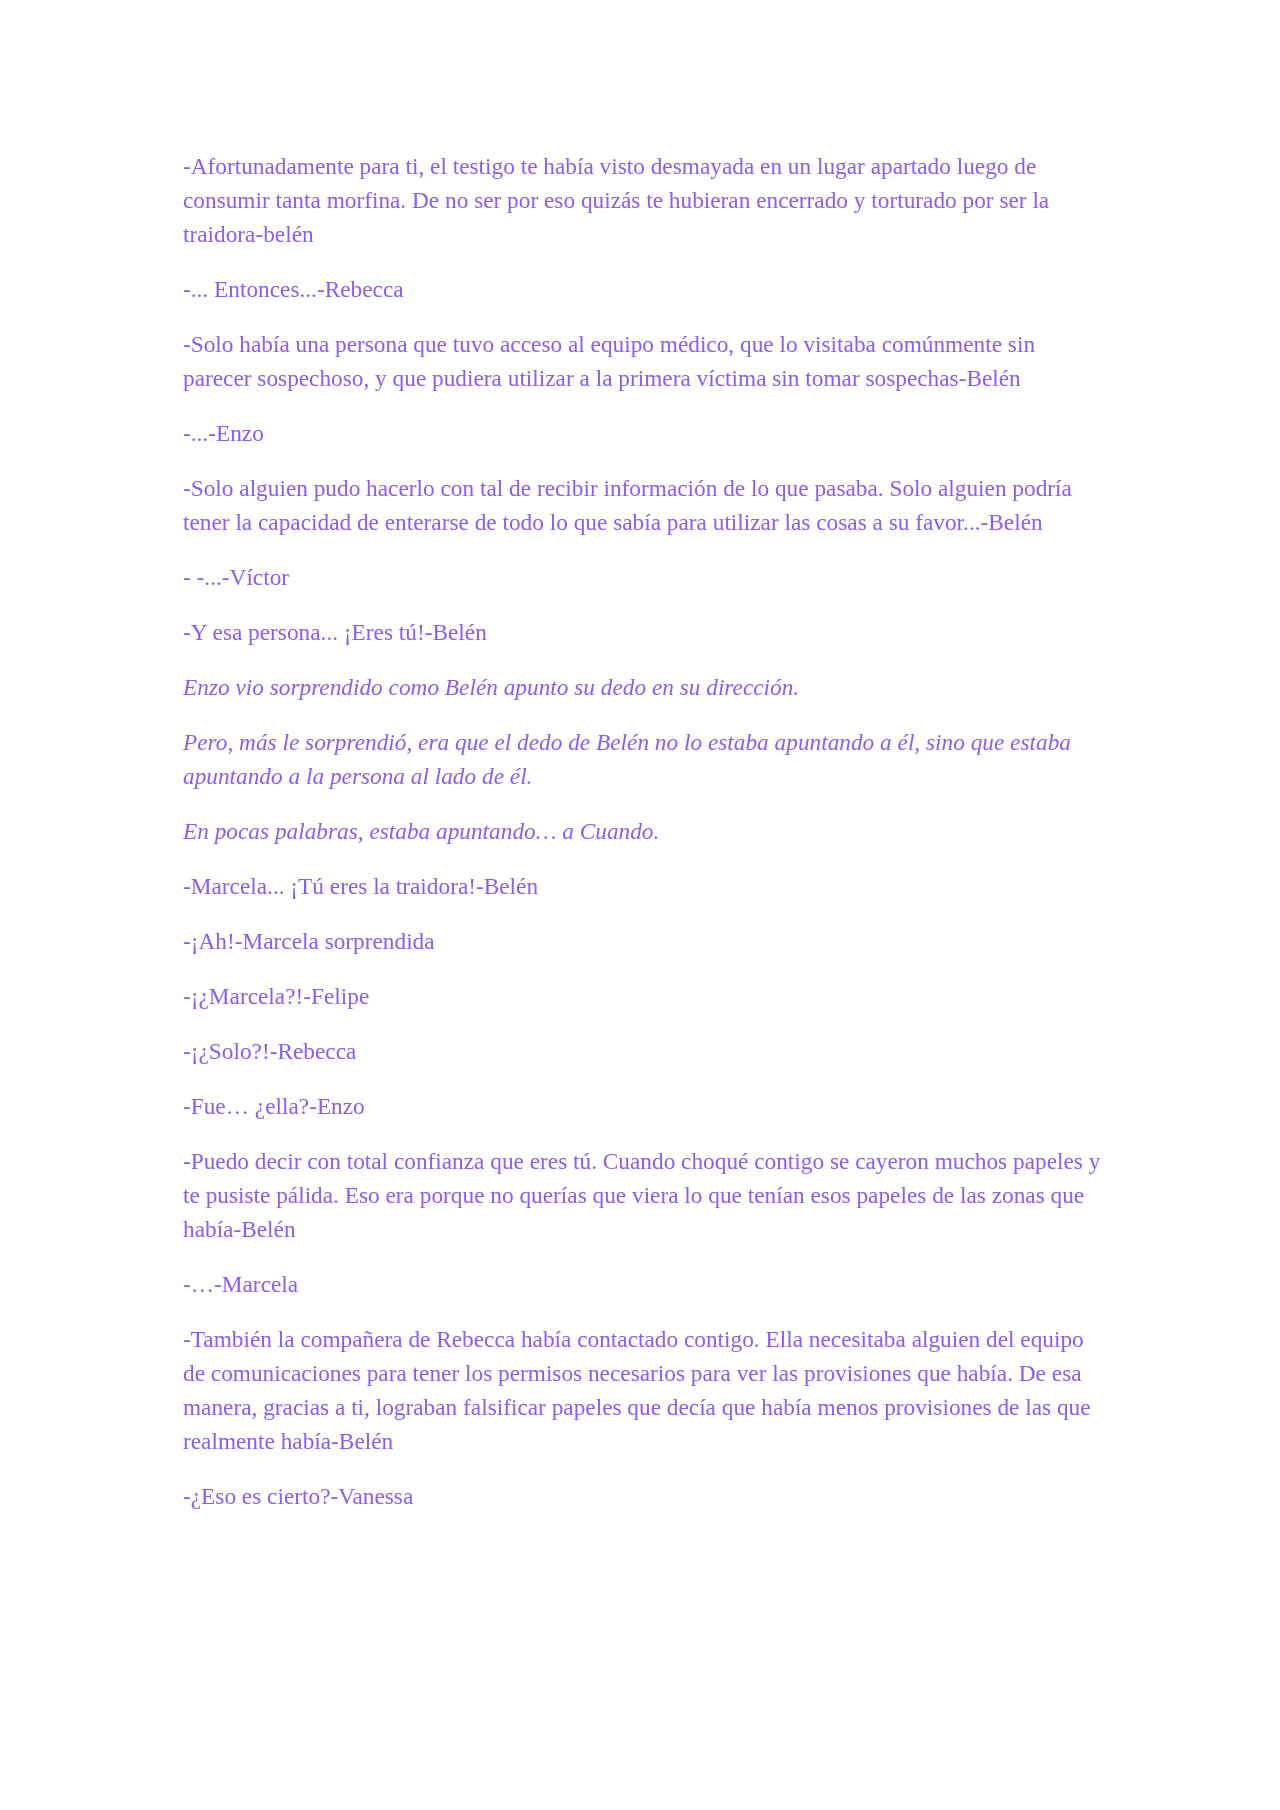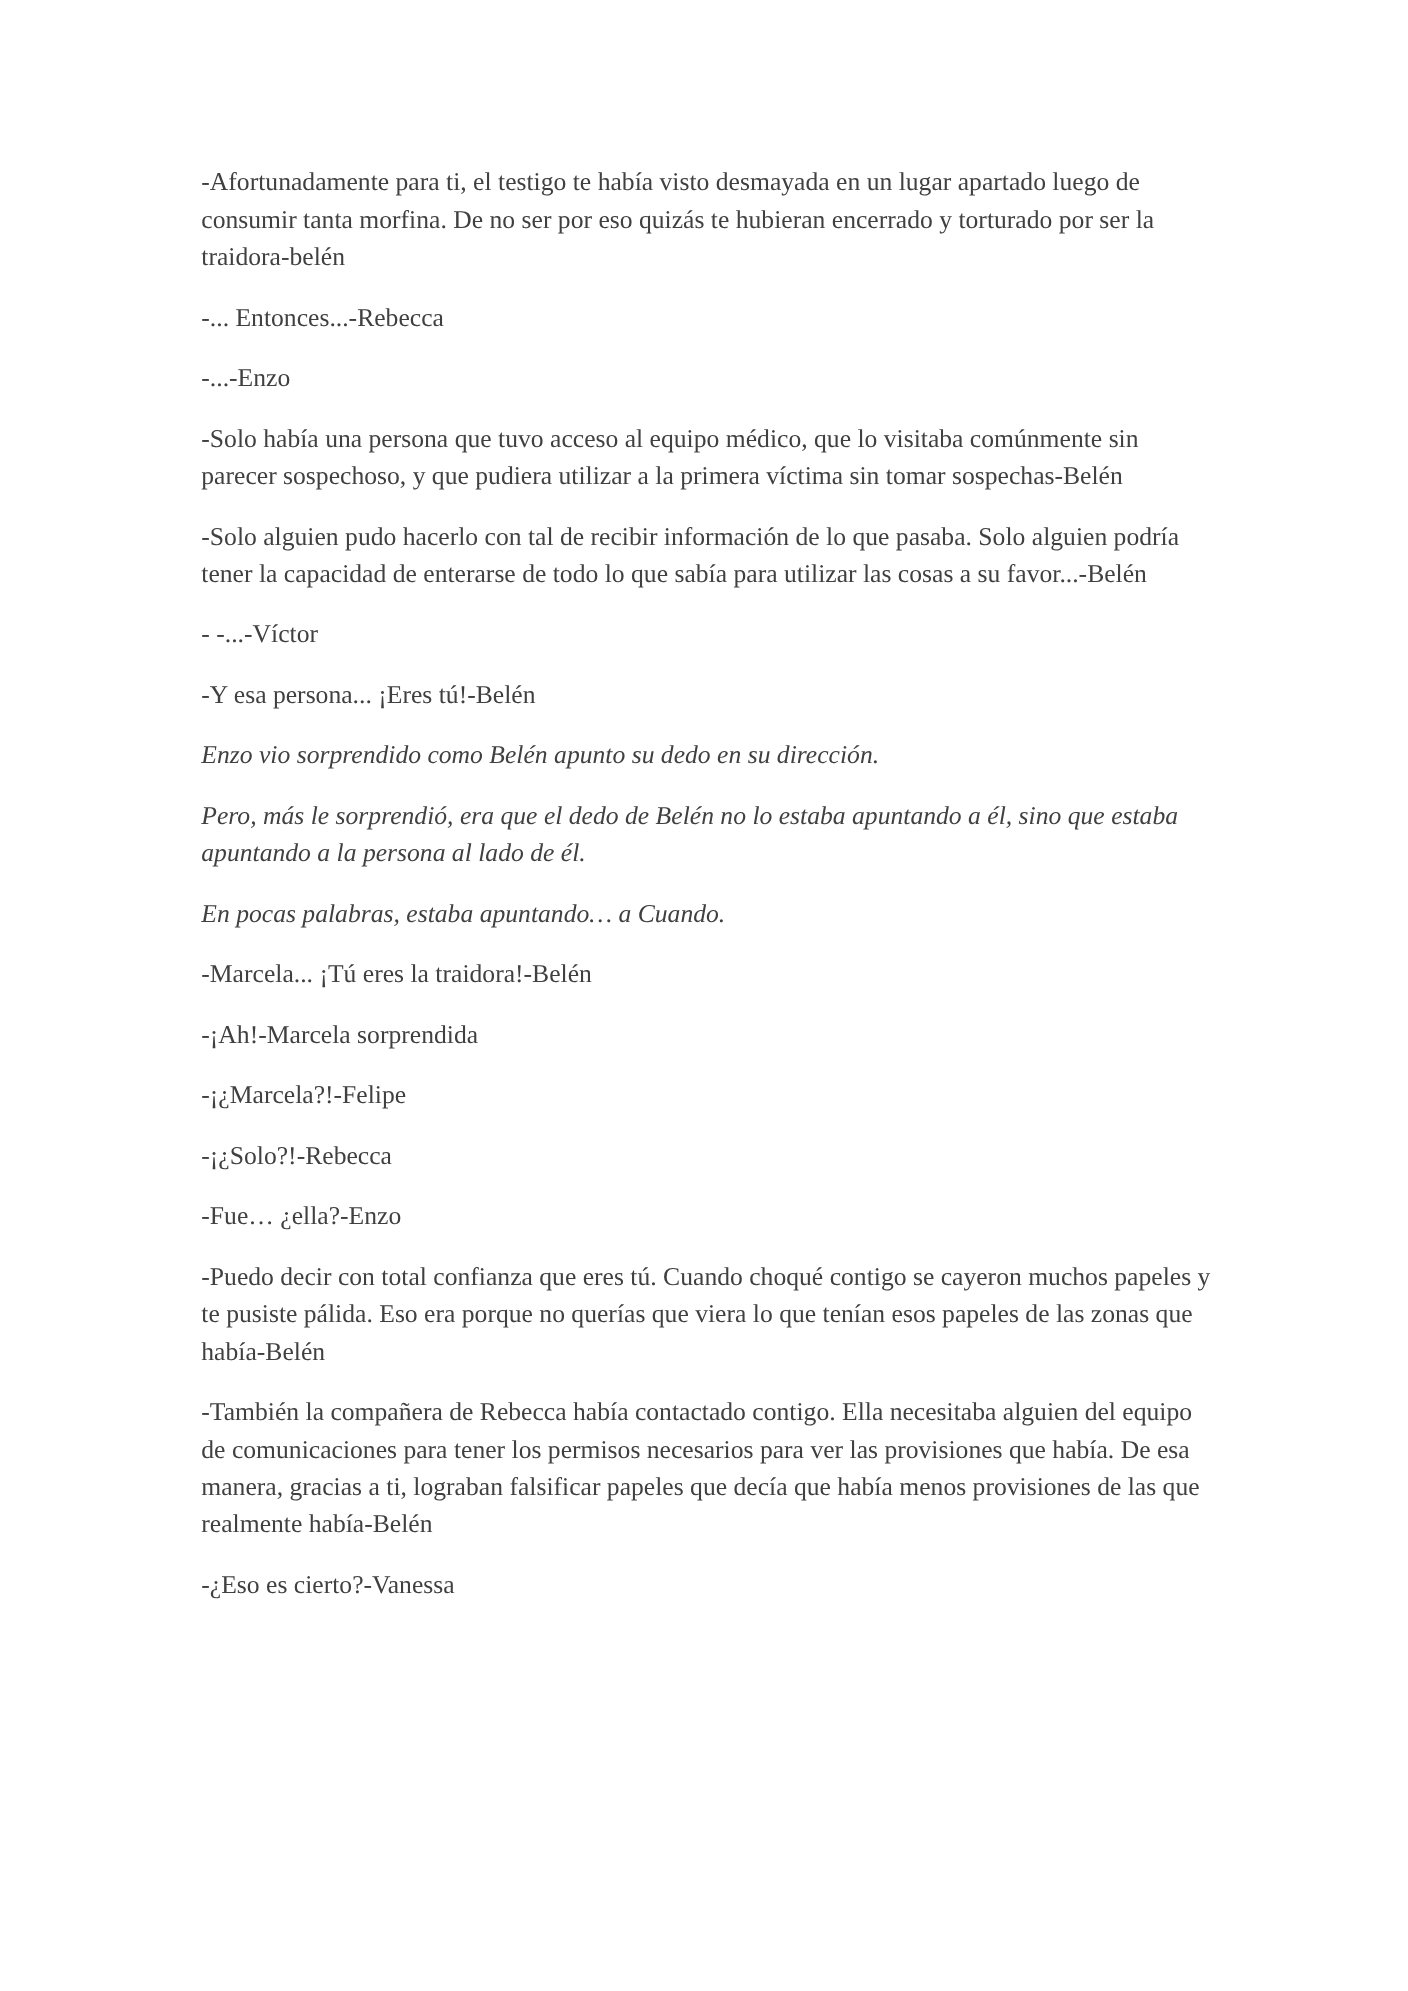--- a/index.html
+++ b/index.html
@@ -14,45 +14,46 @@
       overflow: hidden;
     }
     .page {
       position: absolute;
       left: 183px;
       top: 149px;
       width: 920px;
       font-family: "Liberation Serif", "DejaVu Serif", serif;
       font-size: 23.3px;
       line-height: 34px;
-      color: #404040;
+      color: #8b5cf6;
     }
     .para {
       margin: 0 0 21px 0;
       padding: 0;
     }
     .para.italic {
       font-style: italic;
     }
   </style>
 </head>
 <body>
 
 <div class="page">
   <p class="para">-Afortunadamente para ti, el testigo te había visto desmayada en un lugar apartado luego de consumir tanta morfina. De no ser por eso quizás te hubieran encerrado y torturado por ser la traidora-belén</p>
   <p class="para">-... Entonces...-Rebecca</p>
+  <p class="para">-Solo había una persona que tuvo acceso al equipo médico, que lo visitaba comúnmente sin parecer sospechoso, y que pudiera utilizar a la primera víctima sin tomar sospechas-Belén</p>
   <p class="para">-...-Enzo</p>
-  <p class="para">-Solo había una persona que tuvo acceso al equipo médico, que lo visitaba comúnmente sin parecer sospechoso, y que pudiera utilizar a la primera víctima sin tomar sospechas-Belén</p>
   <p class="para">-Solo alguien pudo hacerlo con tal de recibir información de lo que pasaba. Solo alguien podría tener la capacidad de enterarse de todo lo que sabía para utilizar las cosas a su favor...-Belén</p>
   <p class="para">- -...-Víctor</p>
   <p class="para">-Y esa persona... ¡Eres tú!-Belén</p>
   <p class="para italic">Enzo vio sorprendido como Belén apunto su dedo en su dirección.</p>
   <p class="para italic">Pero, más le sorprendió, era que el dedo de Belén no lo estaba apuntando a él, sino que estaba apuntando a la persona al lado de él.</p>
   <p class="para italic">En pocas palabras, estaba apuntando… a Cuando.</p>
   <p class="para">-Marcela... ¡Tú eres la traidora!-Belén</p>
   <p class="para">-¡Ah!-Marcela sorprendida</p>
   <p class="para">-¡¿Marcela?!-Felipe</p>
   <p class="para">-¡¿Solo?!-Rebecca</p>
   <p class="para">-Fue… ¿ella?-Enzo</p>
   <p class="para">-Puedo decir con total confianza que eres tú. Cuando choqué contigo se cayeron muchos papeles y te pusiste pálida. Eso era porque no querías que viera lo que tenían esos papeles de las zonas que había-Belén</p>
+  <p class="para">-…-Marcela</p>
   <p class="para">-También la compañera de Rebecca había contactado contigo. Ella necesitaba alguien del equipo de comunicaciones para tener los permisos necesarios para ver las provisiones que había. De esa manera, gracias a ti, lograban falsificar papeles que decía que había menos provisiones de las que realmente había-Belén</p>
   <p class="para">-¿Eso es cierto?-Vanessa</p>
 </div>
 
 </body></html>

